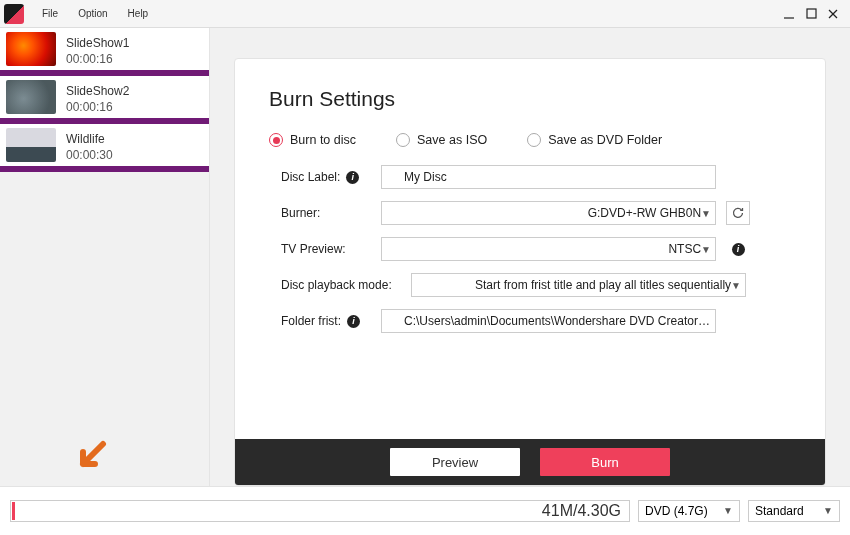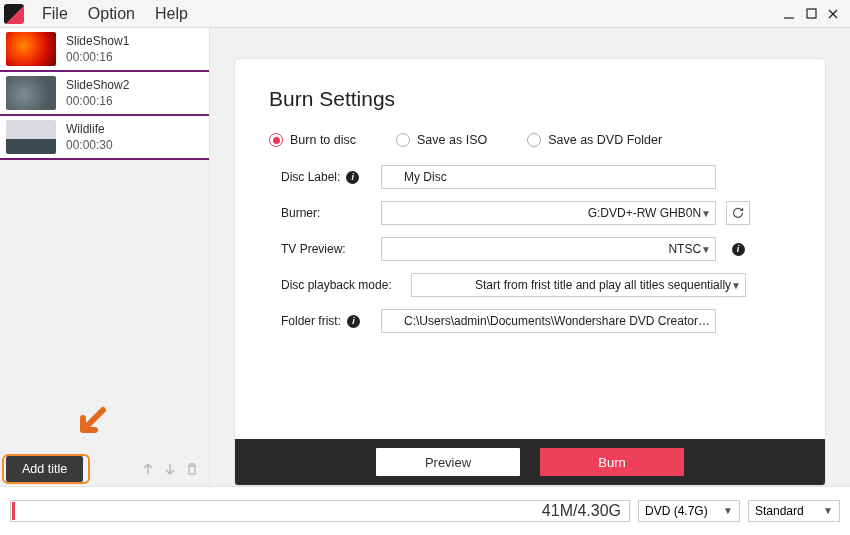--- a/index.html
+++ b/index.html
@@ -3,30 +3,30 @@
 <meta charset="utf-8">
 <style>
   * { box-sizing: border-box; font-family: "Segoe UI", Arial, sans-serif; }
   html, body { margin: 0; padding: 0; }
   body { width: 850px; height: 535px; overflow: hidden; background: #fff; }
 
   
   .titlebar { height: 28px; background: #f5f5f5; display: flex; align-items: center; padding: 0 6px 0 0; border-bottom: 1px solid #ddd; }
   .app-logo { width: 20px; height: 20px; margin: 0 8px 0 4px; border-radius: 3px;
               background: linear-gradient(135deg,#1a1a1a 0%,#1a1a1a 55%,#e63956 55%,#e63956 100%); }
-  .menu-item { font-size: 16px; color: #333; padding: 0 10px; line-height: 28px; cursor: default; }
+  .menu-item { font-size: 10px; color: #333; padding: 0 10px; line-height: 28px; cursor: default; }
   .titlebar-spacer { flex: 1; }
   .win-btn { width: 22px; height: 22px; display: flex; align-items: center; justify-content: center; color: #222; }
   .win-btn svg { display: block; }
 
   
   .main { display: flex; height: 458px; }
   .sidebar { width: 210px; background: #f1f1f1; border-right: 1px solid #e4e4e4; display: flex; flex-direction: column; position: relative; }
   .slide-list { background: #fff; }
-  .slide-row { display: flex; align-items: center; padding: 4px 6px; border-bottom: 2px solid #701a75; position: relative; }
+  .slide-row { display: flex; align-items: flex-end; padding: 4px 6px; border-bottom: 6px solid #701a75; position: relative; }
   .slide-thumb { width: 50px; height: 34px; border-radius: 2px; background-size: cover; flex-shrink: 0; }
   .thumb-0 { background: radial-gradient(circle at 35% 40%, #ff8a00 0%, #ff5200 25%, #d80e00 60%, #6a0700 100%); }
   .thumb-1 { background: linear-gradient(#cdd6dc,#cdd6dc),
              radial-gradient(circle at 35% 55%, #9aa7aa 0%, #5e6a6c 70%);
              background-blend-mode: multiply; }
   .thumb-2 { background: linear-gradient(#d9d9e0 0%,#d9d9e0 55%,#3c4a52 55%,#3c4a52 100%); }
   .slide-meta { display: flex; flex-direction: column; margin-left: 10px; font-size: 12px; color: #333; }
   .slide-dur { color: #555; margin-top: 2px; }
 
   .sidebar-spacer { flex: 1; position: relative; }
@@ -58,21 +58,21 @@
   .info-ico { width: 13px; height: 13px; border-radius: 50%; background: #222; color: #fff; display: inline-flex; align-items: center; justify-content: center; font-size: 9px; font-style: italic; font-weight: bold; flex-shrink: 0; }
   .form-ctrl { flex: 1; max-width: 335px; }
   input.text, .select { width: 100%; height: 24px; border: 1px solid #ccc; font-size: 12px; padding: 0 22px; background: #fff; color: #222; }
   .select { display: flex; align-items: center; justify-content: flex-end; padding-right: 4px; }
   .select .caret { color: #555; font-size: 10px; }
   .after-ico { width: 24px; display: flex; align-items: center; justify-content: center; margin-left: 10px; }
   .refresh-btn { width: 26px; height: 24px; border: 1px solid #ccc; display: flex; align-items: center; justify-content: center; font-size: 13px; }
 
   .panel-spacer { flex: 1; }
   .action-bar { margin: 0 -34px; background: #2a2a2a; height: 46px; display: flex; align-items: center; justify-content: center; gap: 20px; }
-  .btn { width: 144px; height: 28px; border: none; font-size: 13px; border-radius: 1px; }
+  .btn { width: 130px; height: 28px; border: none; font-size: 13px; border-radius: 1px; }
   .btn-preview { background: #fff; color: #333; }
   .btn-burn { background: #ef405b; color: #fff; }
 
   
   .statusbar { height: 48px; border-top: 1px solid #e3e3e3; display: flex; align-items: center; padding: 0 10px; gap: 8px; }
   .progress { flex: 1; height: 22px; border: 1px solid #ccc; background: #fff; position: relative; display: flex; align-items: center; }
   .progress-fill { position: absolute; left: 1px; top: 1px; bottom: 1px; width: 3px; background: #ef405b; }
   .progress-text { position: absolute; right: 8px; font-size: 16px; color: #333; }
   .status-select { height: 22px; border: 1px solid #ccc; background: #fff; display: flex; align-items: center; justify-content: space-between; font-size: 12px; padding: 0 6px; }
   .w-100 { width: 102px; }
@@ -134,40 +134,20 @@
     </div>
 
     <div class="sidebar-spacer">
       <div class="arrow-callout">
         <svg viewBox="0 0 36 36">
             <path d="M30 4 L10 24 M10 24 L10 12 M10 24 L22 24" fill="none" stroke="currentColor" stroke-width="6" stroke-linecap="round" stroke-linejoin="round"></path>
           </svg>
       </div>
     </div>
 
-    <div class="sidebar-toolbar" style="position:relative;">
-      <button class="add-title-btn">Add title</button>
-      <div class="add-title-highlight"></div>
-      <div class="tb-spacer"></div>
-      <div class="tb-ico">
-        <svg width="14" height="14" viewBox="0 0 14 14">
-            <path d="M7 2 L7 12 M7 2 L3 6 M7 2 L11 6" stroke="currentColor" stroke-width="1.5" fill="none"></path>
-          </svg>
-      </div>
-      <div class="tb-ico">
-        <svg width="14" height="14" viewBox="0 0 14 14">
-            <path d="M7 2 L7 12 M7 12 L3 8 M7 12 L11 8" stroke="currentColor" stroke-width="1.5" fill="none"></path>
-          </svg>
-      </div>
-      <div class="tb-ico">
-        <svg width="14" height="14" viewBox="0 0 14 14">
-            <path d="M3 4 L11 4 M5 4 L5 2 L9 2 L9 4 M4 4 L4 12 L10 12 L10 4" stroke="currentColor" stroke-width="1.3" fill="none"></path>
-          </svg>
-      </div>
-    </div>
   </div>
 
   <div class="right">
     <div class="panel">
       <h2 class="panel-title">Burn Settings</h2>
 
       <div class="radio-row">
         <div class="radio-opt selected">
           <span class="radio-outer">
               <span class="radio-inner"></span>

